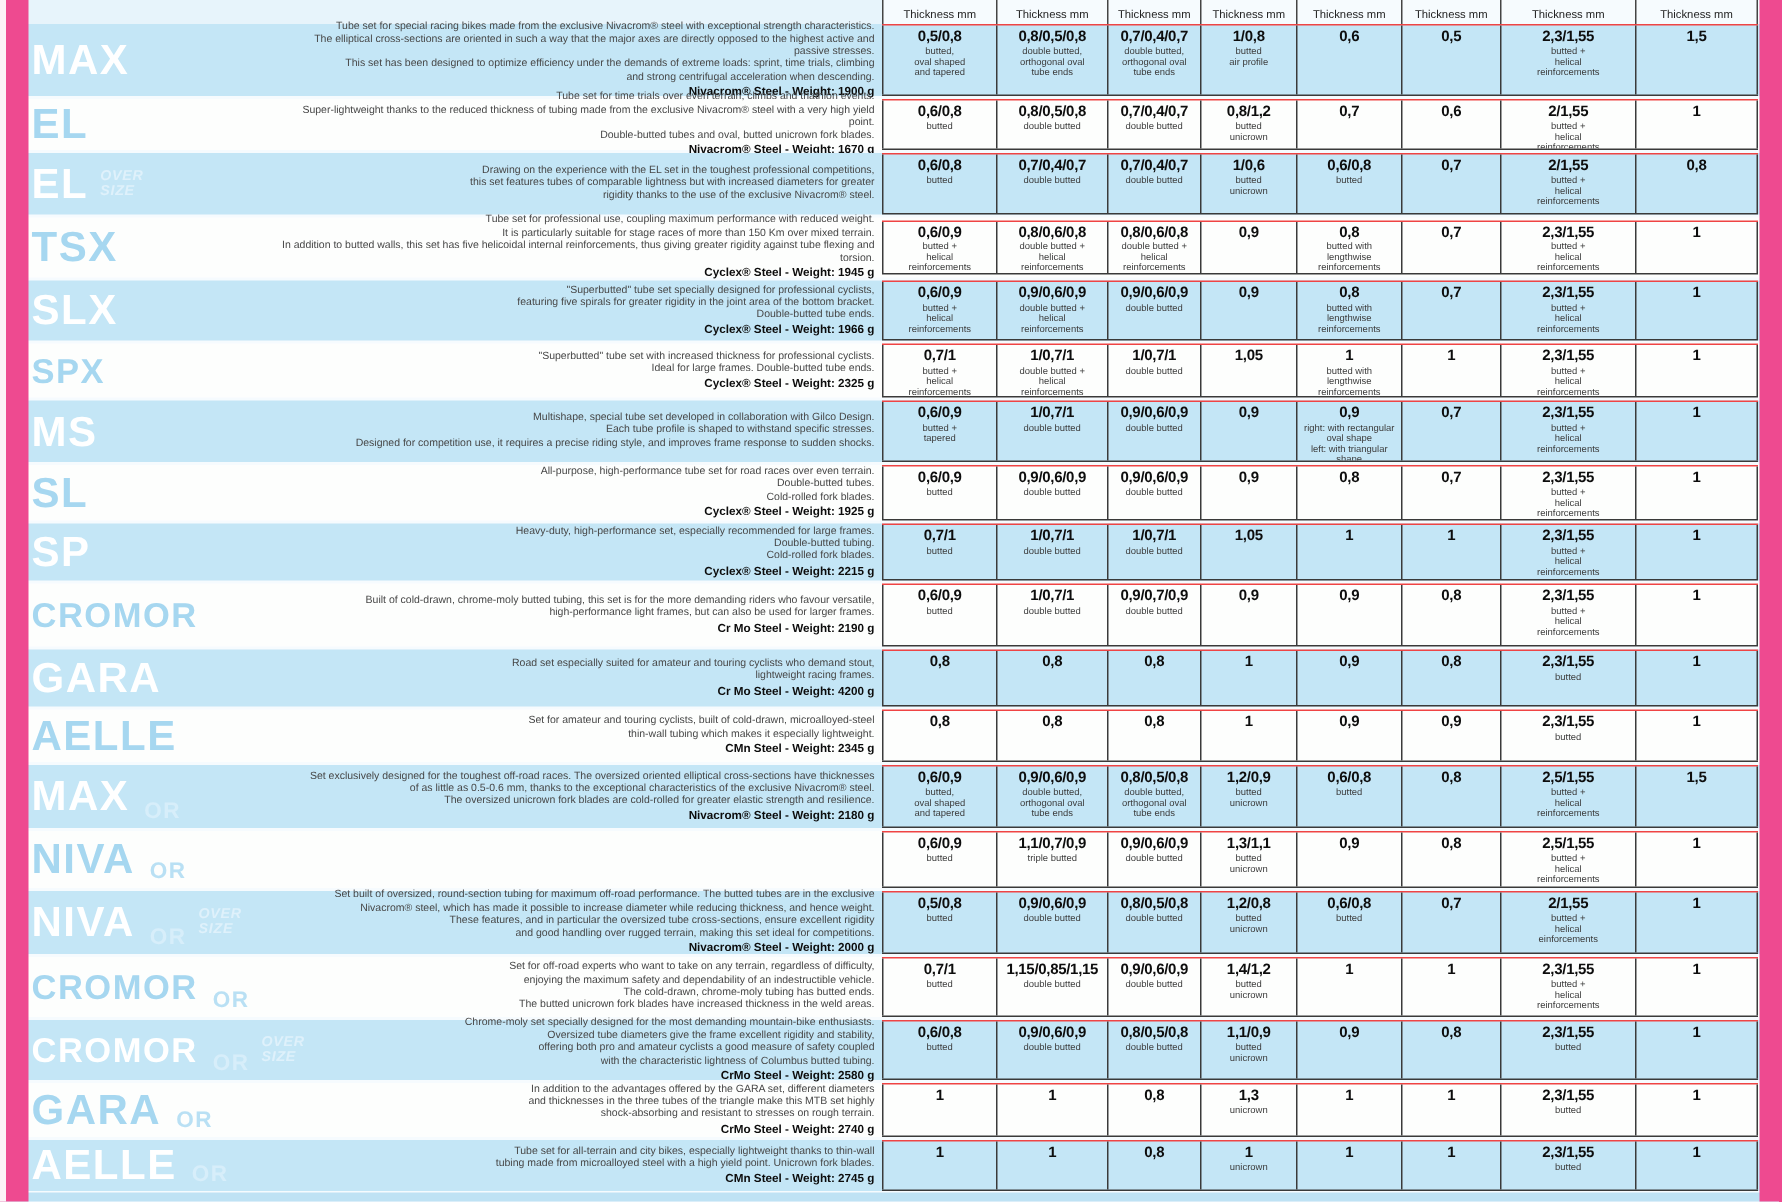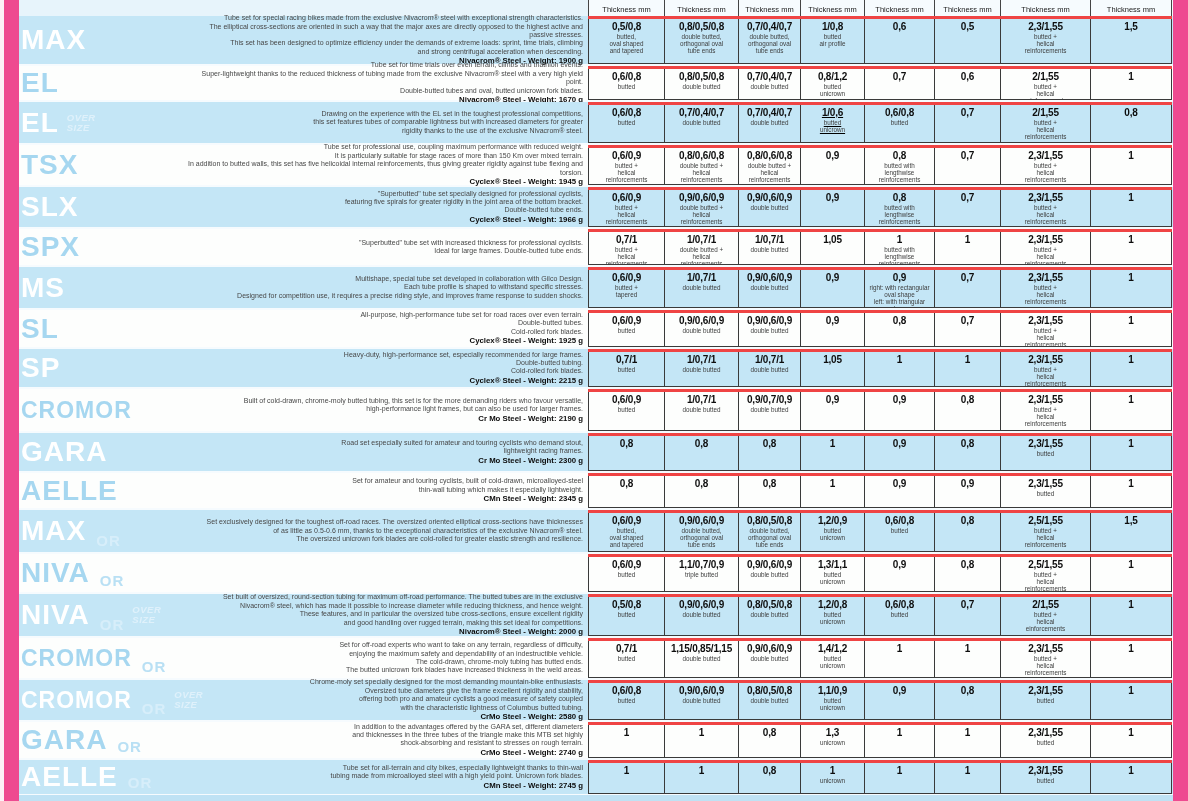--- a/index.html
+++ b/index.html
@@ -56,21 +56,21 @@
 
   .desc-zone{
     position:absolute;right:5px;top:0;bottom:0;left:170px;
     display:flex;flex-direction:column;justify-content:center;
     text-align:right;
   }
   .desc-line{font-size:7px;line-height:1.2;color:#474747;}
   .steel-line{font-size:7.8px;line-height:1.25;color:#0c0c0c;font-weight:bold;}
 
   
-  .cells{display:flex;box-sizing:border-box;border-top:3px solid #ef4444;border-bottom:1px solid #3a3a3a;}
+  .cells{display:flex;box-sizing:border-box;border-top:1px solid #ef4444;border-bottom:1px solid #3a3a3a;}
   .cell{
     box-sizing:border-box;border-left:1px solid #3a3a3a;
     display:flex;flex-direction:column;align-items:center;justify-content:flex-start;
     padding-top:2px;overflow:hidden;
   }
   .cell:last-child{border-right:1px solid #3a3a3a;}
   .cell-main{font-size:10px;font-weight:bold;color:#0d0d0d;line-height:1.15;letter-spacing:-0.2px;}
   .cell-sub{font-size:6.3px;color:#3c3c3c;line-height:1.12;text-align:center;white-space:pre-line;}
 </style>
 </head>
@@ -217,21 +217,21 @@
             <div class="cell-sub">butted</div>
           </div>
           <div class="cell" style="width: 74px;">
             <div class="cell-main">0,7/0,4/0,7</div>
             <div class="cell-sub">double butted</div>
           </div>
           <div class="cell" style="width: 62px;">
             <div class="cell-main">0,7/0,4/0,7</div>
             <div class="cell-sub">double butted</div>
           </div>
-          <div class="cell" style="width: 64px; text-decoration: underline;">
+          <div class="cell" style="width: 64px;">
             <div class="cell-main">1/0,6</div>
             <div class="cell-sub">butted
 unicrown</div>
           </div>
           <div class="cell" style="width: 70px;">
             <div class="cell-main">0,6/0,8</div>
             <div class="cell-sub">butted</div>
           </div>
           <div class="cell" style="width: 66px;">
             <div class="cell-main">0,7</div>
@@ -240,21 +240,21 @@
             <div class="cell-main">2/1,55</div>
             <div class="cell-sub">butted +
 helical
 reinforcements</div>
           </div>
           <div class="cell" style="width: 82px;">
             <div class="cell-main">0,8</div>
           </div>
         </div>
       </div>
-      <div class="row row-white" style="height: 40px;">
+      <div class="row row-white" style="height: 40px; align-items: center;">
         <div class="label-zone">
           <div class="name-block">
             <span class="tube-name" style="font-size: 28px;">TSX</span>
           </div>
           <div class="desc-zone">
             <div class="desc-line">Tube set for professional use, coupling maximum performance with reduced weight.</div>
             <div class="desc-line">It is particularly suitable for stage races of more than 150 Km over mixed terrain.</div>
             <div class="desc-line">In addition to butted walls, this set has five helicoidal internal reinforcements, thus giving greater rigidity against tube flexing and torsion.</div>
             <div class="steel-line">Cyclex® Steel - Weight: 1945 g</div>
           </div>
@@ -349,25 +349,26 @@
 reinforcements</div>
           </div>
           <div class="cell" style="width: 82px;">
             <div class="cell-main">1</div>
           </div>
         </div>
       </div>
       <div class="row row-white" style="height: 36px;">
         <div class="label-zone">
           <div class="name-block">
-            <span class="tube-name" style="font-size: 28px;">SPX</span>
+            <span class="tube-name" style="font-size: 23px;">SPX</span>
           </div>
           <div class="desc-zone">
             <div class="desc-line">"Superbutted" tube set with increased thickness for professional cyclists.</div>
             <div class="desc-line">Ideal for large frames. Double-butted tube ends.</div>
+            <div class="steel-line">Cyclex® Steel - Weight: 2325 g</div>
           </div>
         </div>
         <div class="cells">
           <div class="cell" style="width: 76px;">
             <div class="cell-main">0,7/1</div>
             <div class="cell-sub">butted +
 helical
 reinforcements</div>
           </div>
           <div class="cell" style="width: 74px;">
@@ -587,21 +588,21 @@
         </div>
       </div>
       <div class="row row-blue" style="height: 38px;">
         <div class="label-zone">
           <div class="name-block">
             <span class="tube-name" style="font-size: 28px;">GARA</span>
           </div>
           <div class="desc-zone">
             <div class="desc-line">Road set especially suited for amateur and touring cyclists who demand stout,</div>
             <div class="desc-line">lightweight racing frames.</div>
-            <div class="steel-line">Cr Mo Steel - Weight: 2300 g</div>
+            <div class="steel-line">Cr Mo Steel - Weight: 4200 g</div>
           </div>
         </div>
         <div class="cells">
           <div class="cell" style="width: 76px;">
             <div class="cell-main">0,8</div>
           </div>
           <div class="cell" style="width: 74px;">
             <div class="cell-main">0,8</div>
           </div>
           <div class="cell" style="width: 62px;">
@@ -667,20 +668,21 @@
       <div class="row row-blue" style="height: 42px;">
         <div class="label-zone">
           <div class="name-block">
             <span class="tube-name" style="font-size: 28px;">MAX</span>
             <span class="suffix-or">OR</span>
           </div>
           <div class="desc-zone">
             <div class="desc-line">Set exclusively designed for the toughest off-road races. The oversized oriented elliptical cross-sections have thicknesses</div>
             <div class="desc-line">of as little as 0.5-0.6 mm, thanks to the exceptional characteristics of the exclusive Nivacrom® steel.</div>
             <div class="desc-line">The oversized unicrown fork blades are cold-rolled for greater elastic strength and resilience.</div>
+            <div class="steel-line">Nivacrom® Steel - Weight: 2180 g</div>
           </div>
         </div>
         <div class="cells">
           <div class="cell" style="width: 76px;">
             <div class="cell-main">0,6/0,9</div>
             <div class="cell-sub">butted,
 oval shaped
 and tapered</div>
           </div>
           <div class="cell" style="width: 74px;">

